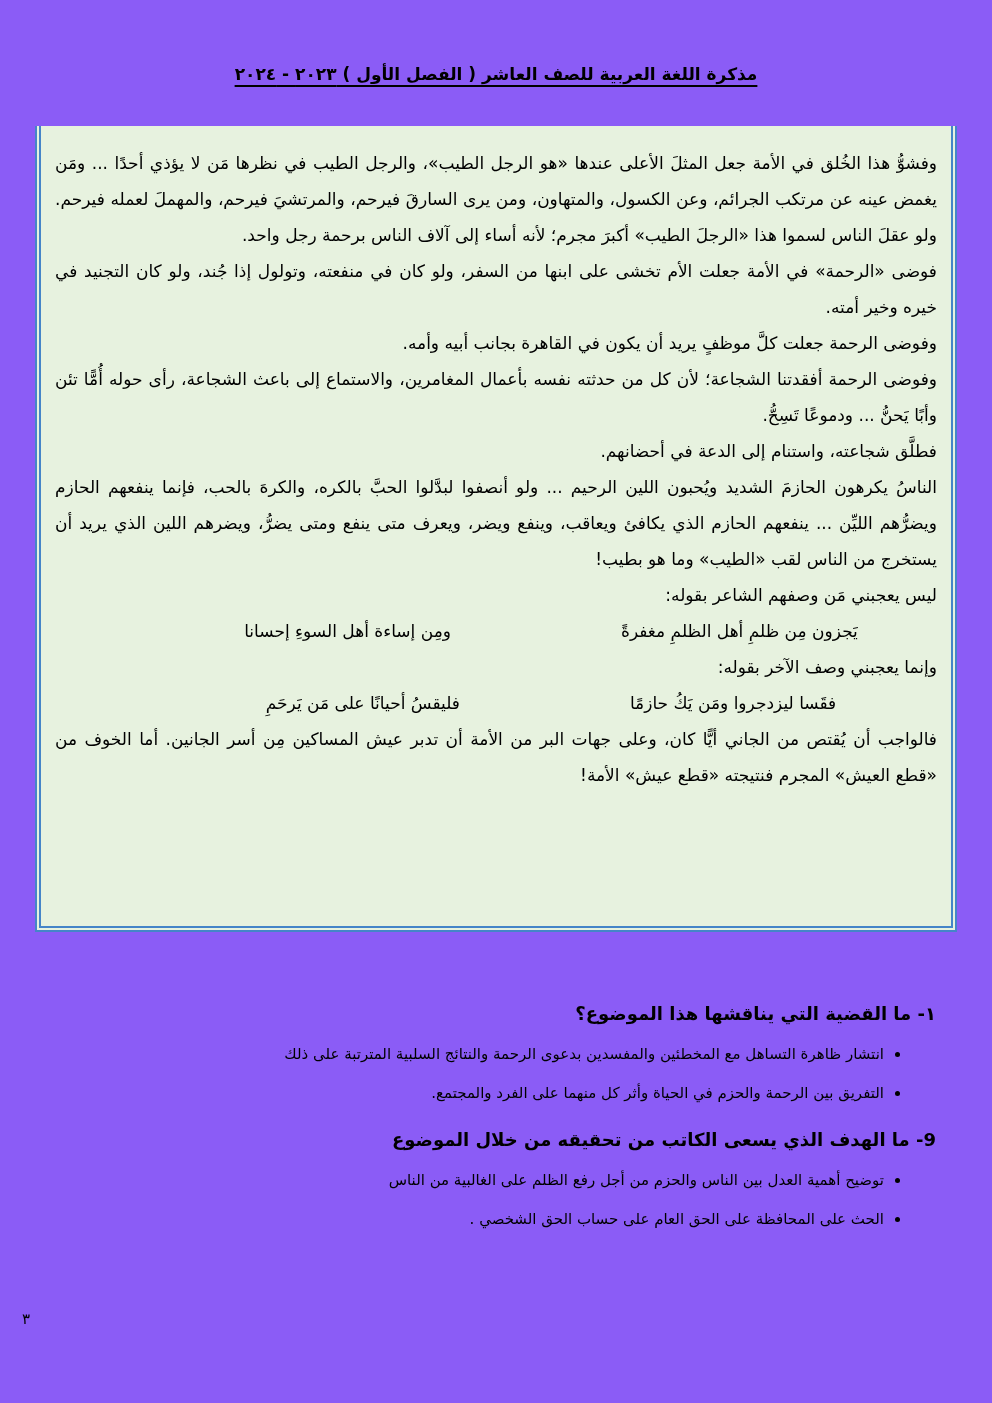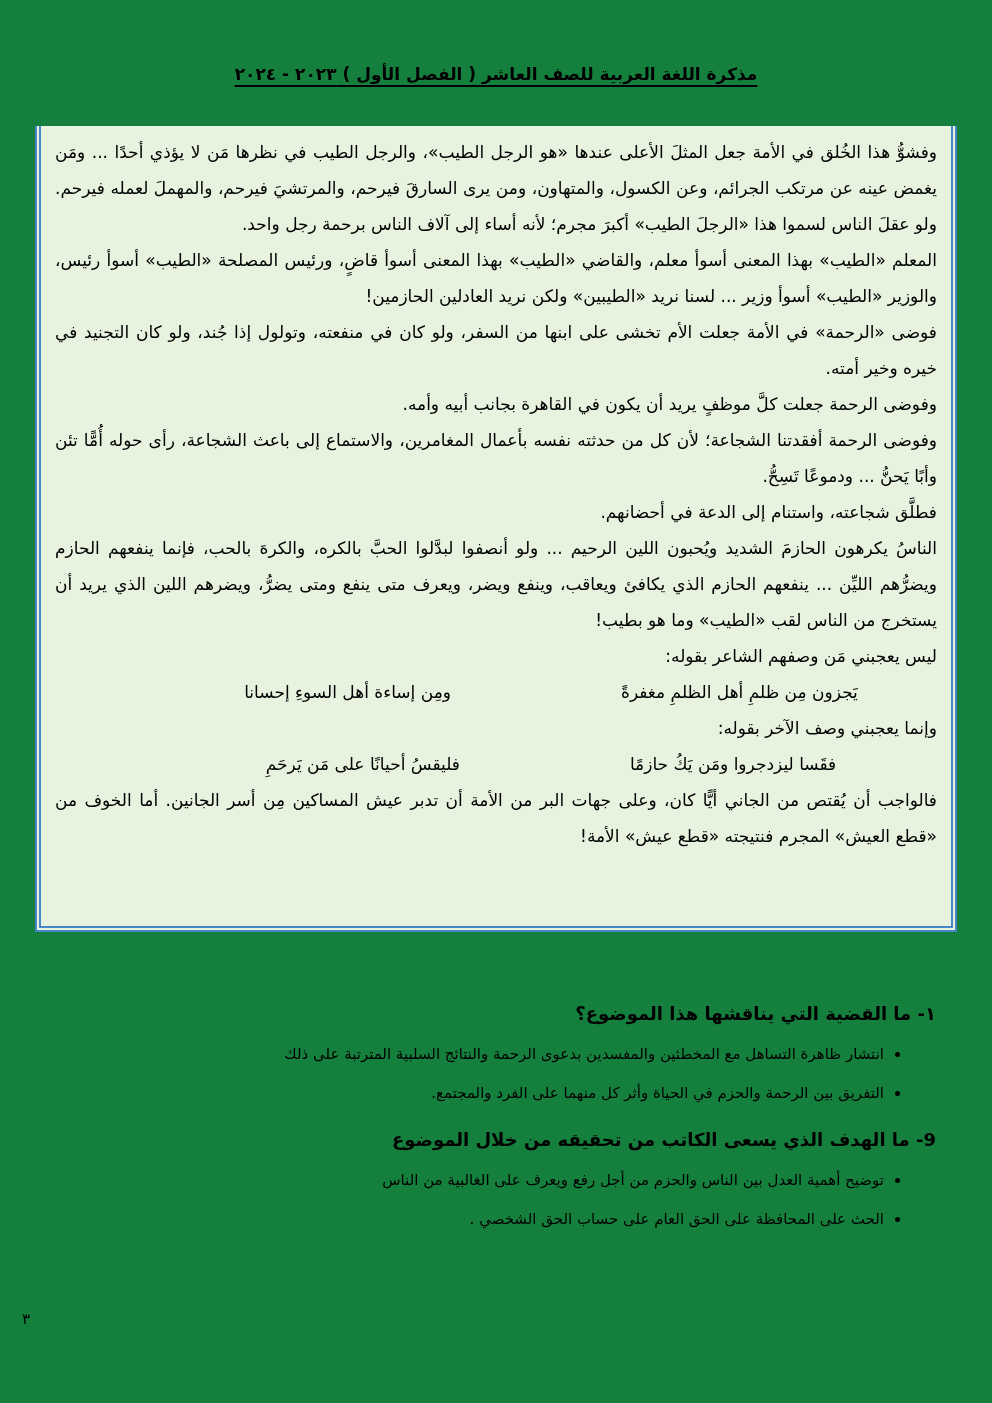--- a/index.html
+++ b/index.html
@@ -6,21 +6,21 @@
     margin: 0;
     padding: 0;
     background: #ffffff;
     font-family: "DejaVu Sans", sans-serif;
     color: #000;
   }
   .page {
     position: relative;
     width: 992px;
     height: 1403px;
-    background: #15803d;
+    background: #8b5cf6;
     overflow: hidden;
     direction: rtl;
   }
   .doc-title {
     margin: 64px auto 0 auto;
     text-align: center;
     font-size: 17px;
     font-weight: bold;
     text-decoration: underline;
     text-underline-offset: 5px;
@@ -28,21 +28,21 @@
     letter-spacing: 0.2px;
   }
   .passage-box {
     box-sizing: border-box;
     width: 922px;
     min-height: 806px;
     margin: 42px auto 0 auto;
     background: #e7f2df;
     border: 6px double #4585c8;
     border-top: none;
-    padding: 8px 14px 10px 14px;
+    padding: 19px 14px 10px 14px;
   }
   .passage-box p {
     margin: 0;
     font-size: 17px;
     line-height: 36px;
     text-align: justify;
     text-align-last: right;
   }
   .passage-box p.intro-line {
     text-align: right;
@@ -86,21 +86,20 @@
 </style>
 </head>
 <body>
 
 <div class="page">
 
   <div class="doc-title">مذكرة اللغة العربية للصف العاشر ( الفصل الأول ) ٢٠٢٣ - ٢٠٢٤</div>
 
   <div class="passage-box">
     <p>وفشوُّ هذا الخُلق في الأمة جعل المثلَ الأعلى عندها «هو الرجل الطيب»، والرجل الطيب في نظرها مَن لا يؤذي أحدًا ... ومَن يغمض عينه عن مرتكب الجرائم، وعن الكسول، والمتهاون، ومن يرى السارقَ فيرحم، والمرتشيَ فيرحم، والمهملَ لعمله فيرحم. ولو عقلَ الناس لسموا هذا «الرجلَ الطيب» أكبرَ مجرم؛ لأنه أساء إلى آلاف الناس برحمة رجل واحد.</p>
-    <p>المعلم «الطيب» بهذا المعنى أسوأ معلم، والقاضي «الطيب» بهذا المعنى أسوأ قاضٍ، ورئيس المصلحة «الطيب» أسوأ رئيس، والوزير «الطيب» أسوأ وزير ... لسنا نريد «الطيبين» ولكن نريد العادلين الحازمين!</p>
     <p>فوضى «الرحمة» في الأمة جعلت الأم تخشى على ابنها من السفر، ولو كان في منفعته، وتولول إذا جُند، ولو كان التجنيد في خيره وخير أمته.</p>
     <p>وفوضى الرحمة جعلت كلَّ موظفٍ يريد أن يكون في القاهرة بجانب أبيه وأمه.</p>
     <p>وفوضى الرحمة أفقدتنا الشجاعة؛ لأن كل من حدثته نفسه بأعمال المغامرين، والاستماع إلى باعث الشجاعة، رأى حوله أُمًّا تئن وأبًا يَحنُّ ... ودموعًا تَسِحُّ.</p>
     <p>فطلَّق شجاعته، واستنام إلى الدعة في أحضانهم.</p>
     <p>الناسُ يكرهون الحازمَ الشديد ويُحبون اللين الرحيم ... ولو أنصفوا لبدَّلوا الحبَّ بالكره، والكرهَ بالحب، فإنما ينفعهم الحازم ويضرُّهم الليِّن ... ينفعهم الحازم الذي يكافئ ويعاقب، وينفع ويضر، ويعرف متى ينفع ومتى يضرُّ، ويضرهم اللين الذي يريد أن يستخرج من الناس لقب «الطيب» وما هو بطيب!</p>
     <p class="intro-line">ليس يعجبني مَن وصفهم الشاعر بقوله:</p>
     <div class="verse">
       <span>يَجزون مِن ظلمِ أهل الظلمِ مغفرةً</span>
       <span>ومِن إساءة أهل السوءِ إحسانا</span>
     </div>
@@ -115,21 +114,21 @@
   <div class="questions">
 
     <div class="q-heading">١- ما القضية التي يناقشها هذا الموضوع؟</div>
     <ul class="q-bullets">
       <li>انتشار ظاهرة التساهل مع المخطئين والمفسدين بدعوى الرحمة والنتائج السلبية المترتبة على ذلك</li>
       <li>التفريق بين الرحمة والحزم في الحياة وأثر كل منهما على الفرد والمجتمع.</li>
     </ul>
 
     <div class="q-heading">9- ما الهدف الذي يسعى الكاتب من تحقيقه من خلال الموضوع</div>
     <ul class="q-bullets">
-      <li>توضيح أهمية العدل بين الناس والحزم من أجل رفع ويعرف على الغالبية من الناس</li>
+      <li>توضيح أهمية العدل بين الناس والحزم من أجل رفع الظلم على الغالبية من الناس</li>
       <li>الحث على المحافظة على الحق العام على حساب الحق الشخصي .</li>
     </ul>
 
   </div>
 
   <div class="page-number">٣</div>
 
 </div>
 
 </body></html>

